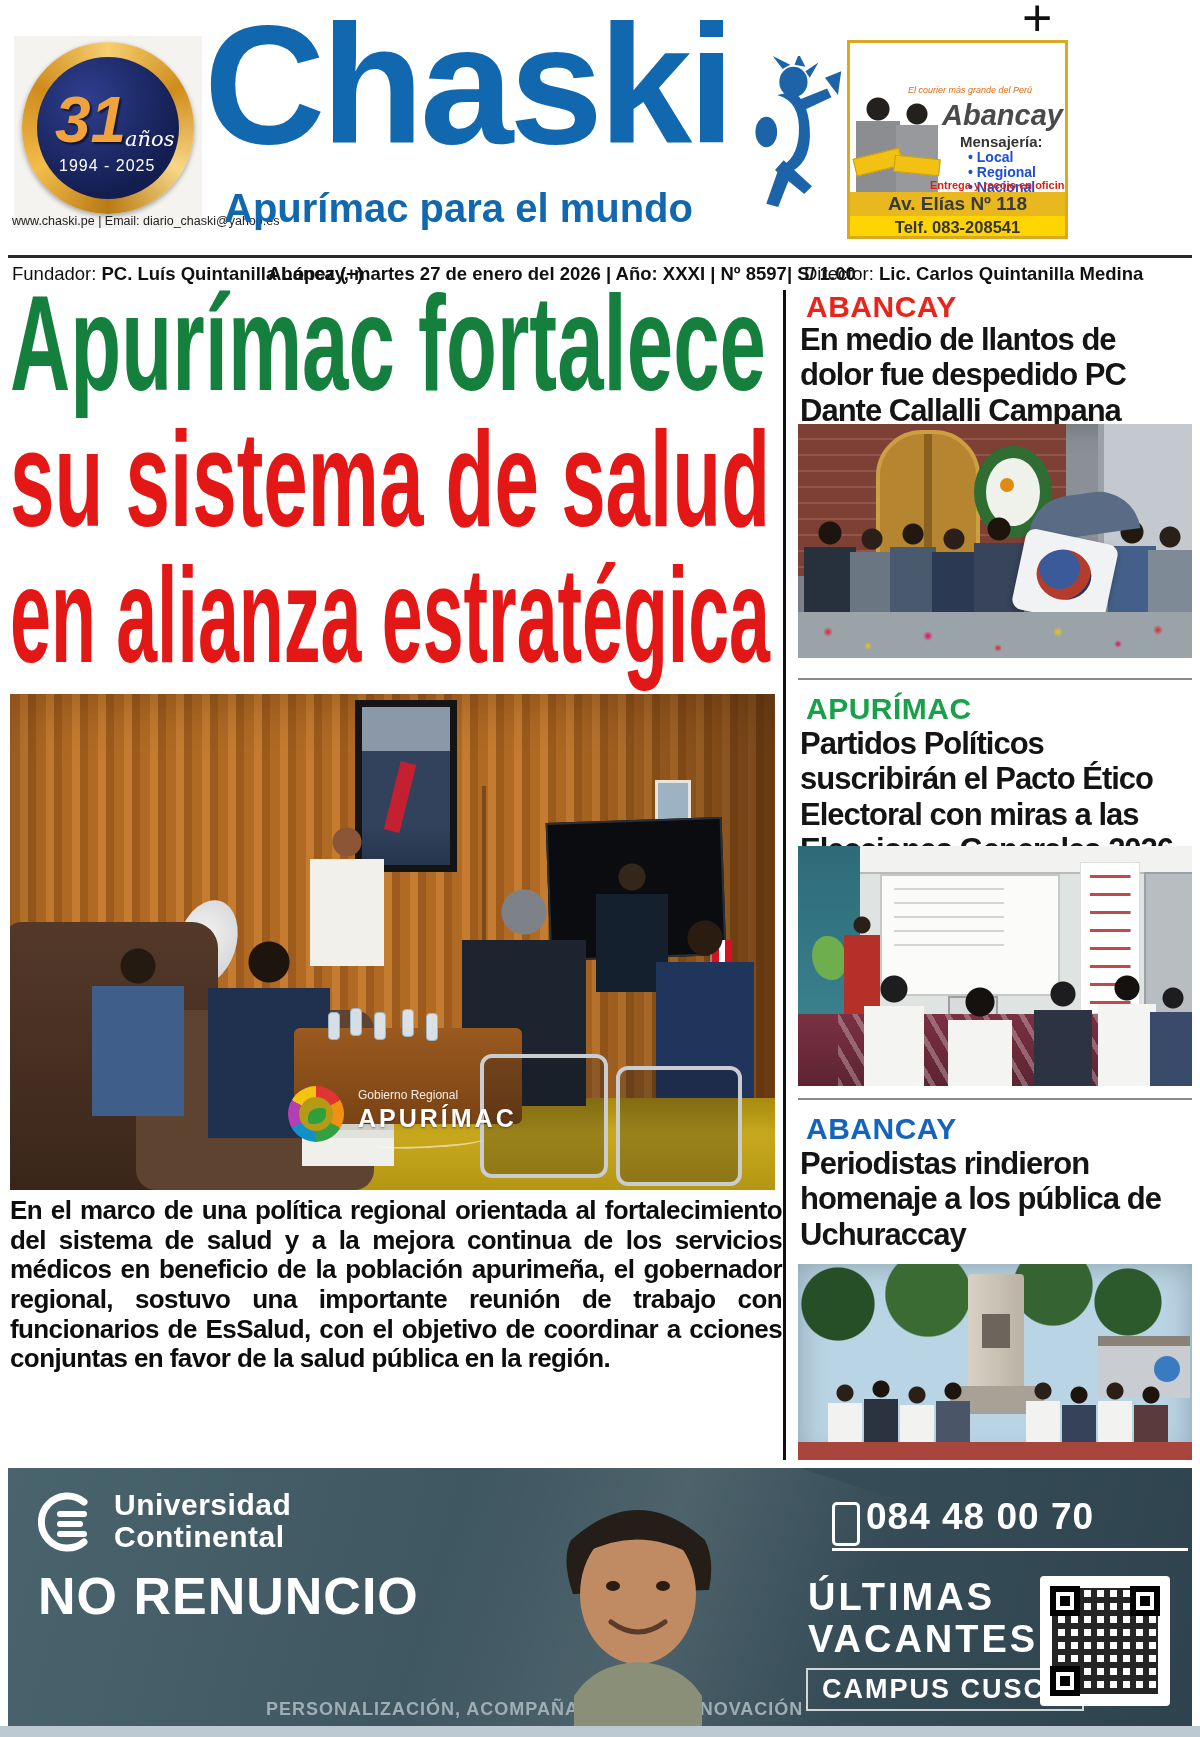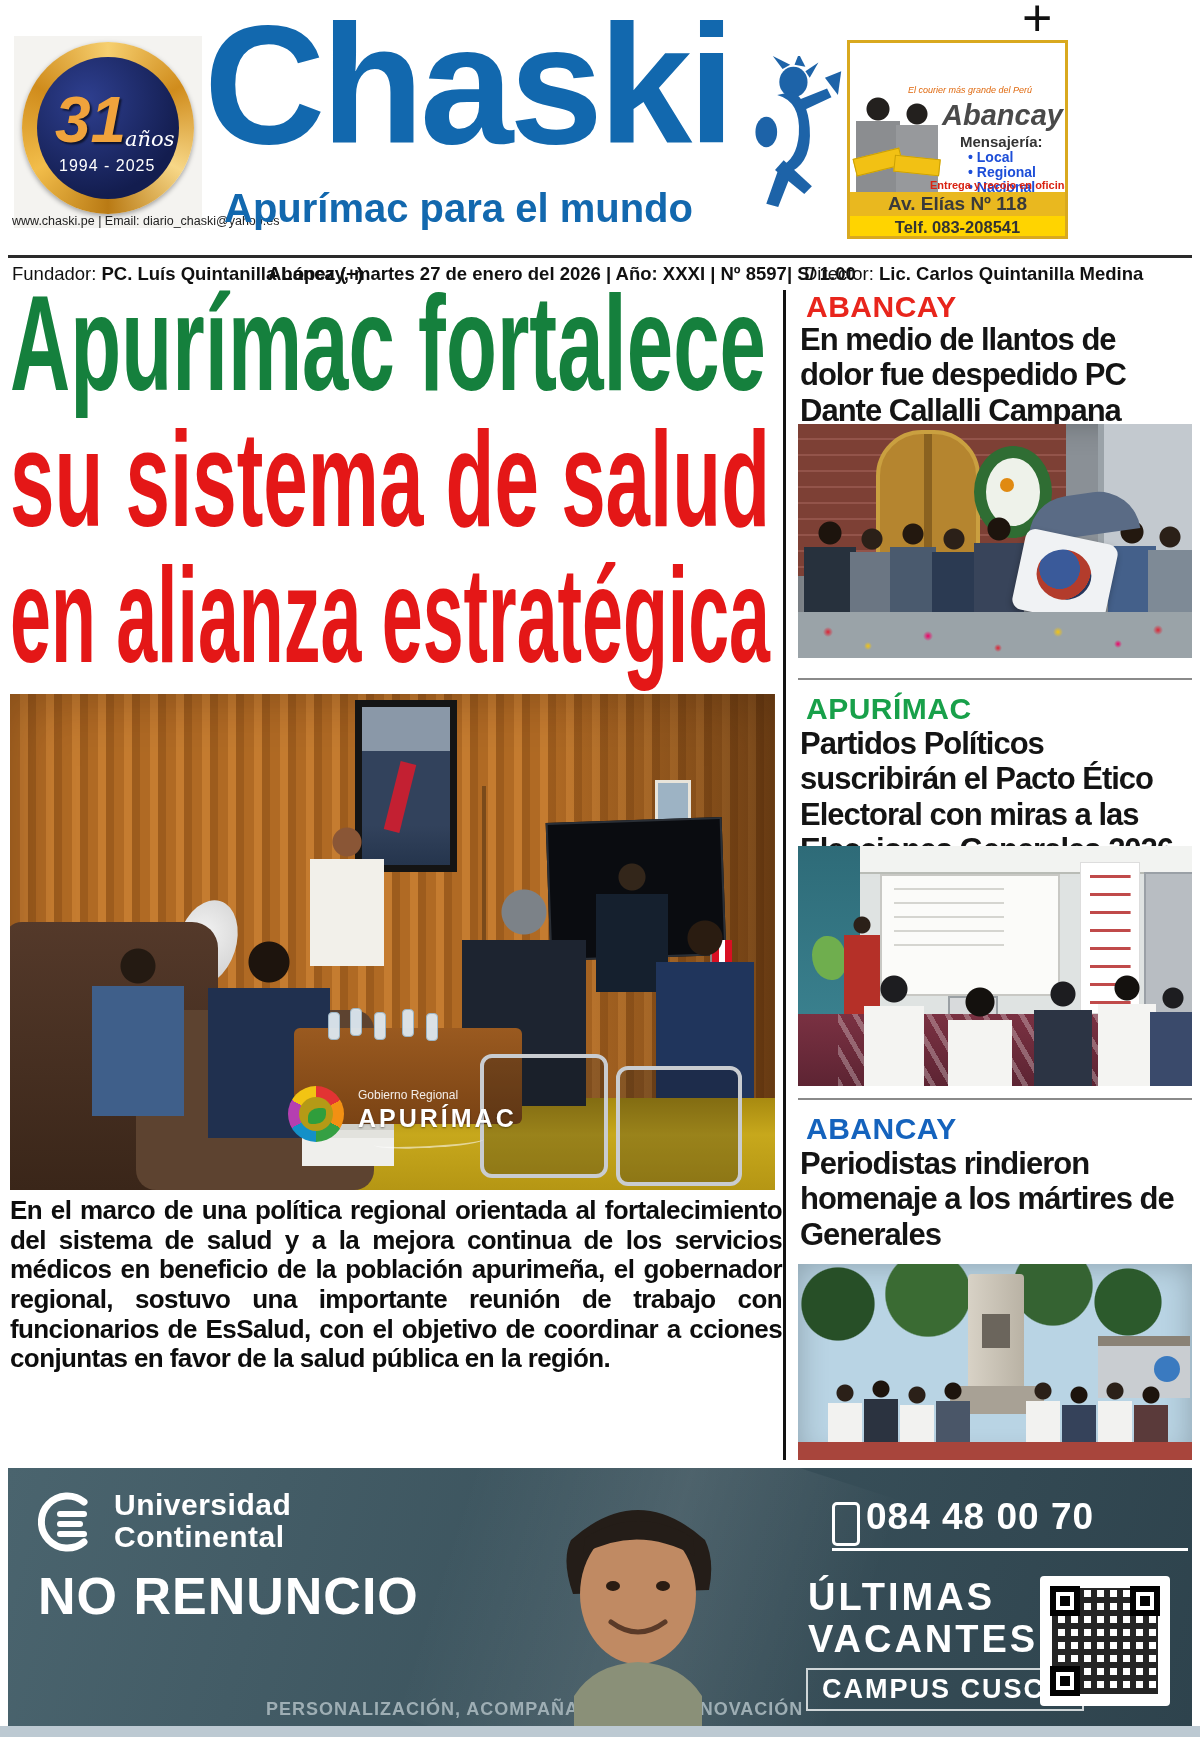--- a/index.html
+++ b/index.html
@@ -372,21 +372,21 @@
     </div>
     <div class="fg" style="left:66px;top:128px;width:60px;height:112px;background:radial-gradient(circle at 50% 15px,#1d1d20 13px,transparent 14px),linear-gradient(180deg,transparent 0 32px,#f4f4f2 32px);"></div>
     <div class="fg" style="left:150px;top:140px;width:64px;height:100px;background:radial-gradient(circle at 50% 16px,#14110e 14px,transparent 15px),linear-gradient(180deg,transparent 0 34px,#f4f4f2 34px);"></div>
     <div class="fg" style="left:236px;top:134px;width:58px;height:106px;background:radial-gradient(circle at 50% 14px,#1d1d20 12px,transparent 13px),linear-gradient(180deg,transparent 0 30px,#2c3444 30px);"></div>
     <div class="fg" style="left:300px;top:128px;width:58px;height:112px;background:radial-gradient(circle at 50% 14px,#14110e 12px,transparent 13px),linear-gradient(180deg,transparent 0 30px,#f4f4f2 30px);"></div>
     <div class="fg" style="left:352px;top:140px;width:46px;height:100px;background:radial-gradient(circle at 50% 12px,#1d1d20 10px,transparent 11px),linear-gradient(180deg,transparent 0 26px,#3a4a6b 26px);"></div>
   </div>
   <div class="side-rule" style="top:1098px;"></div>
 
   <div class="abs kicker k-blue" style="top:1112px;">ABANCAY</div>
-  <div class="side-hl" style="top:1146px;">Periodistas rindieron homenaje a los mártires de Generales</div>
+  <div class="side-hl" style="top:1146px;">Periodistas rindieron homenaje a los pública de Uchuraccay</div>
   <div class="side-photo" id="ph-monument">
     <div class="abs" id="pu-trees"></div>
     <div class="abs" id="pu-house"></div>
     <div class="abs" id="pu-tank"></div>
     <div class="abs" id="pu-monument">
       <div class="abs" id="pu-plaque"></div>
     </div>
     <div class="abs" id="pu-base"></div>
     <div class="fg" style="left:30px;top:120px;width:34px;height:70px;background:radial-gradient(circle at 50% 9px,#2b2018 8px,transparent 9px),linear-gradient(180deg,transparent 0 19px,#f2f2f0 19px);"></div>
     <div class="fg" style="left:66px;top:116px;width:34px;height:74px;background:radial-gradient(circle at 50% 9px,#1d140d 8px,transparent 9px),linear-gradient(180deg,transparent 0 19px,#2b3340 19px);"></div>

